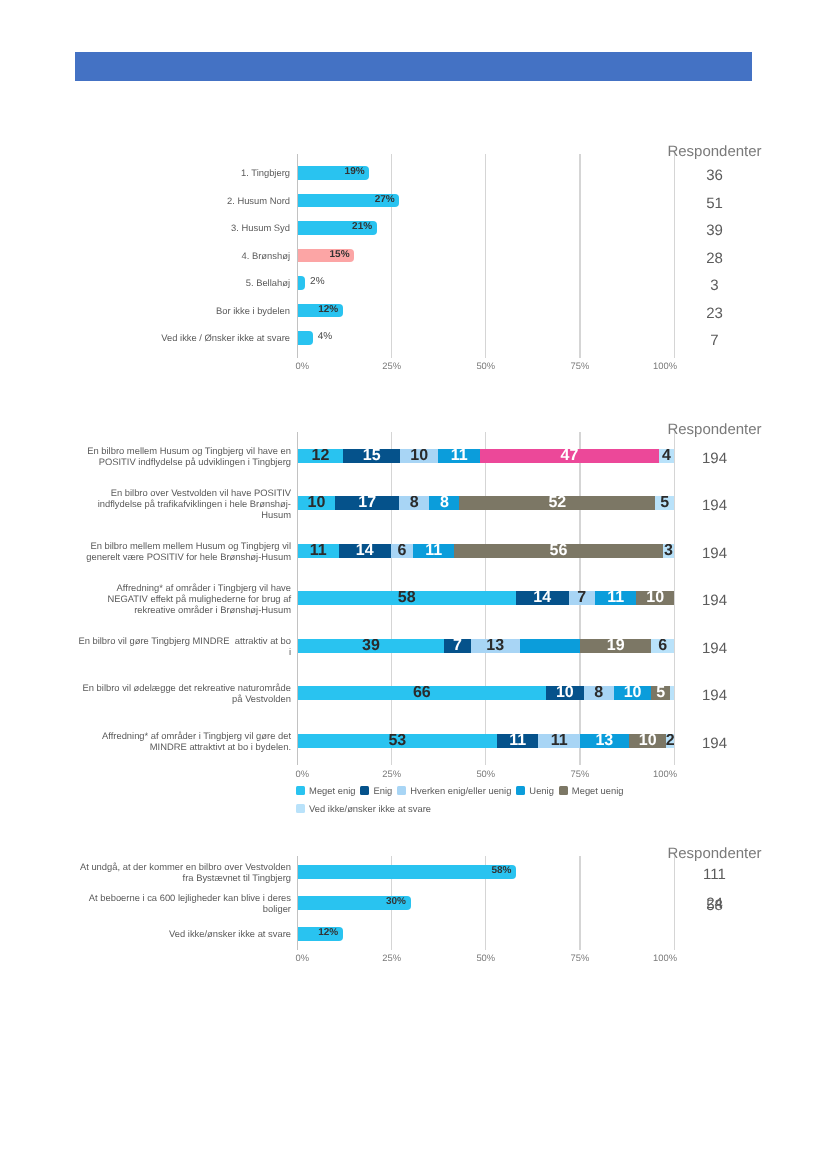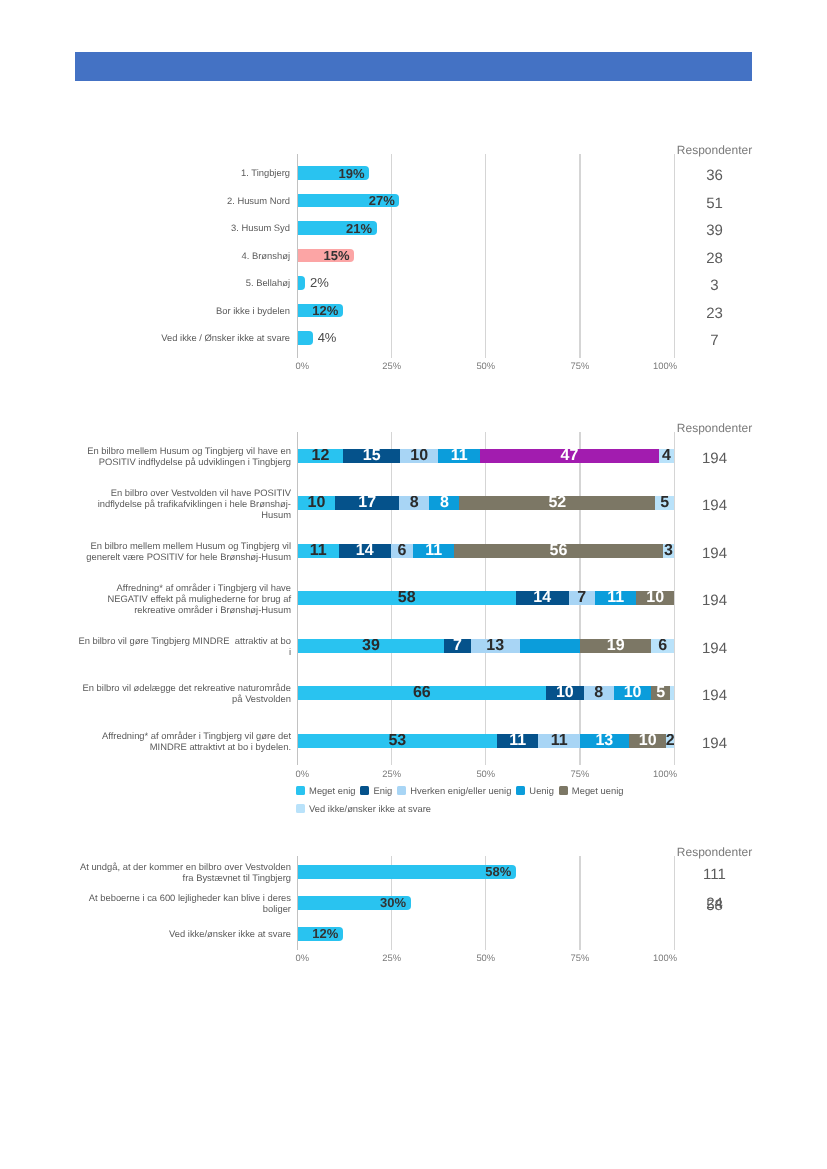--- a/index.html
+++ b/index.html
@@ -7,27 +7,27 @@
   body{width:827px;height:1169px;font-family:"Liberation Sans",sans-serif;position:relative;overflow:hidden;
        -webkit-font-smoothing:antialiased;text-rendering:geometricPrecision;}
   .catlabel,.resp,.ticklabel,.respheader,.legend-row,.seg,.bar-simple{transform:translateZ(0);}
   .page{position:absolute;left:0;top:0;width:827px;height:1169px;}
   .header-band{position:absolute;}
   .chart{position:absolute;left:0;top:0;width:827px;}
   .gridline{position:absolute;width:1.2px;background:#d5d5d5;}
   .axisline{position:absolute;width:1px;background:#c2c2c2;}
   .seg{position:absolute;display:flex;align-items:center;justify-content:center;
        font-size:16px;font-weight:700;letter-spacing:0px;overflow:hidden;}
-  .bar-simple{position:absolute;border-radius:0 4px 4px 0;display:flex;align-items:center;
-       justify-content:flex-end;font-size:13px;font-weight:700;color:#333333;}
+  .bar-simple{position:absolute;border-radius:0 4px 4px 0;display:flex;
+       justify-content:flex-end;font-size:10px;font-weight:700;color:#333333;}
   .bar-simple span{padding-right:4.5px;}
   .catlabel{position:absolute;text-align:right;font-size:9.4px;color:#5b5b5b;line-height:11.1px;white-space:pre-wrap;}
   .resp{position:absolute;text-align:center;font-size:15px;color:#5b5b5b;width:80px;}
   .ticklabel{position:absolute;font-size:9.4px;color:#7a7a7a;text-align:center;width:60px;}
-  .respheader{position:absolute;font-size:12px;color:#7a7a7a;text-align:center;width:100px;}
+  .respheader{position:absolute;font-size:15px;color:#7a7a7a;text-align:center;width:100px;}
   .legend-row{position:absolute;display:flex;align-items:center;font-size:9.4px;color:#5b5b5b;white-space:nowrap;}
   .legend-item{display:flex;align-items:center;margin-right:5px;}
   .sw{display:inline-block;width:9px;height:9px;border-radius:1.5px;margin-right:4px;flex:none;}
 </style>
 </head>
 <body>
 
 <div class="page">
 
   <div class="header-band" style="left: 75px; top: 52px; width: 677px; height: 29px; background: rgb(68, 114, 196);"></div>
@@ -93,21 +93,21 @@
         <div class="ticklabel" style="left:549.9px;top:767.7px;">75%</div>
         <div class="gridline" style="left:673.5px;top:431.8px;height:333.59999999999997px;"></div>
         <div class="ticklabel" style="left:617px;top:767.7px;text-align:right;">100%</div>
         <div class="respheader" style="left:664.5px;top:420.7px;">Respondenter</div>
         <div class="catlabel" style="left:77px;width:214px;top:435.7px;height:40px;display:flex;align-items:center;justify-content:flex-end;"><span>En bilbro mellem Husum og Tingbjerg vil have en POSITIV indflydelse på udviklingen i Tingbjerg</span></div>
         <div class="resp" style="left:674.5px;top:449.7px;">194</div>
         <div class="seg" style="left:297.6px;top:448.8px;width:45.624242424242425px;height:13.8px;background:#29C3F0;color:#2b2b2b;">12</div>
         <div class="seg" style="left:343.22424242424245px;top:448.8px;width:57.03030303030303px;height:13.8px;background:#05528B;color:#ffffff;">15</div>
         <div class="seg" style="left:400.25454545454545px;top:448.8px;width:38.02020202020202px;height:13.8px;background:#A8D5F5;color:#2b2b2b;">10</div>
         <div class="seg" style="left:438.2747474747475px;top:448.8px;width:41.82222222222222px;height:13.8px;background:#0B9DDB;color:#ffffff;">11</div>
-        <div class="seg" style="left:480.0969696969697px;top:448.8px;width:178.6949494949495px;height:13.8px;background:#a21caf;color:#ffffff;">47</div>
+        <div class="seg" style="left:480.0969696969697px;top:448.8px;width:178.6949494949495px;height:13.8px;background:#ec4899;color:#ffffff;">47</div>
         <div class="seg" style="left:658.7919191919193px;top:448.8px;width:15.208080808080808px;height:13.8px;background:#B9E2FA;color:#2b2b2b;">4</div>
         <div class="catlabel" style="left:77px;width:214px;top:483.2px;height:40px;display:flex;align-items:center;justify-content:flex-end;"><span>En bilbro over Vestvolden vil have POSITIV indflydelse på trafikafviklingen i hele Brønshøj-Husum</span></div>
         <div class="resp" style="left:674.5px;top:497.2px;">194</div>
         <div class="seg" style="left:297.6px;top:496.3px;width:37.64px;height:13.8px;background:#29C3F0;color:#2b2b2b;">10</div>
         <div class="seg" style="left:335.24px;top:496.3px;width:63.988px;height:13.8px;background:#05528B;color:#ffffff;">17</div>
         <div class="seg" style="left:399.228px;top:496.3px;width:30.112px;height:13.8px;background:#A8D5F5;color:#2b2b2b;">8</div>
         <div class="seg" style="left:429.34000000000003px;top:496.3px;width:30.112px;height:13.8px;background:#0B9DDB;color:#ffffff;">8</div>
         <div class="seg" style="left:459.452px;top:496.3px;width:195.728px;height:13.8px;background:#7C7765;color:#ffffff;">52</div>
         <div class="seg" style="left:655.1800000000001px;top:496.3px;width:18.82px;height:13.8px;background:#B9E2FA;color:#2b2b2b;">5</div>
         <div class="catlabel" style="left:77px;width:214px;top:530.7px;height:40px;display:flex;align-items:center;justify-content:flex-end;"><span>En bilbro mellem mellem Husum og Tingbjerg vil generelt være POSITIV for hele Brønshøj-Husum</span></div>

